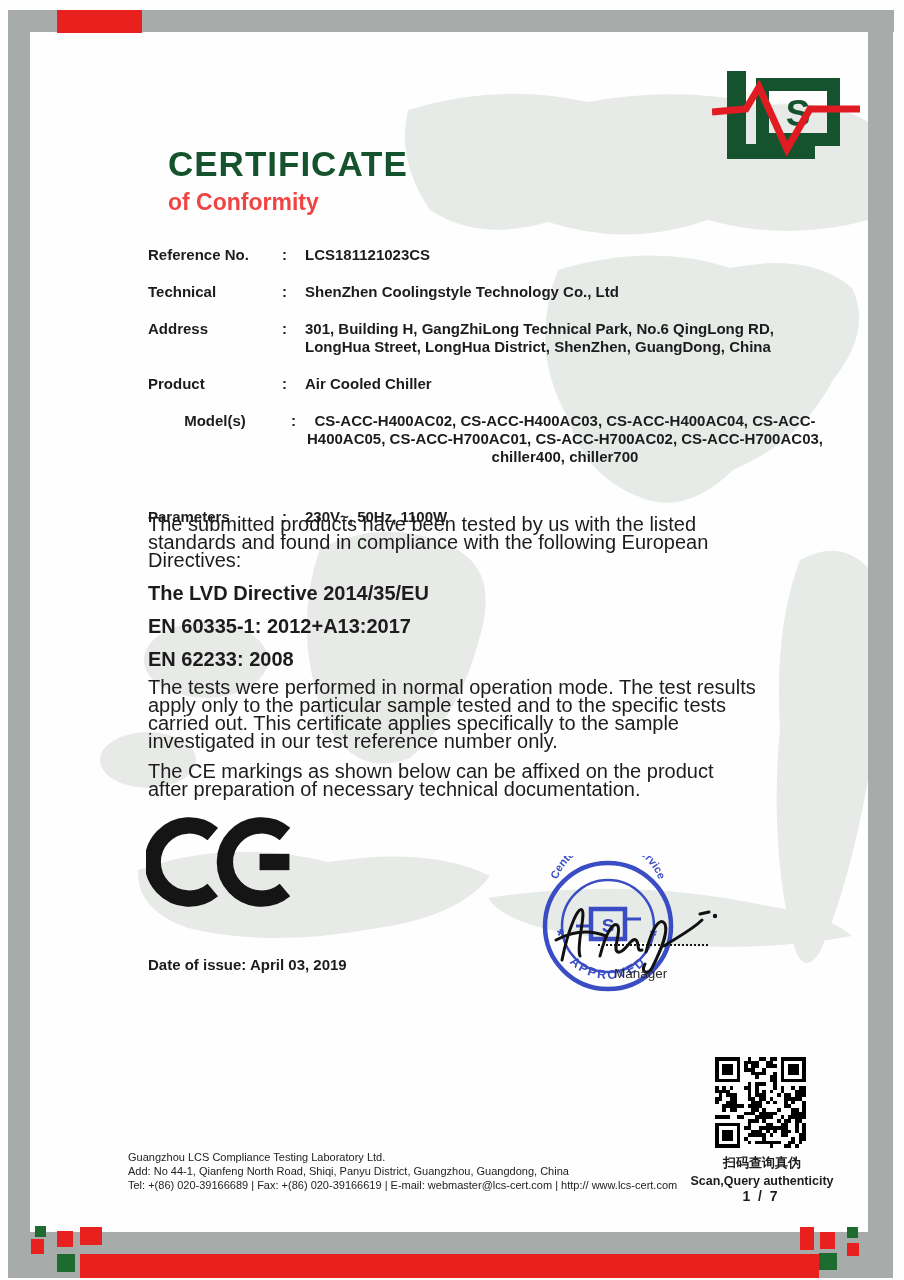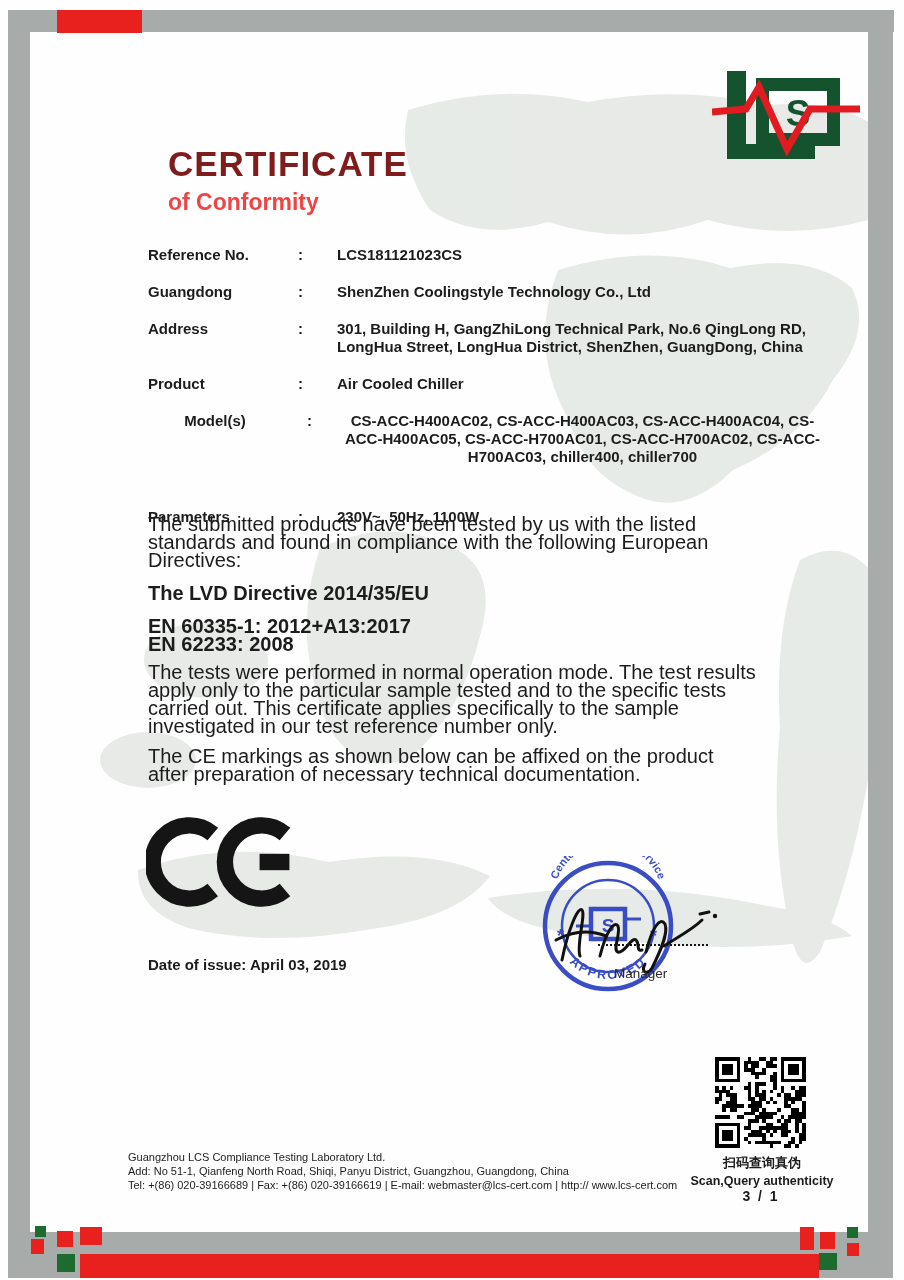--- a/index.html
+++ b/index.html
@@ -21,35 +21,35 @@
   .green { background:#1d6b2f; }
 
   
   .map { position:absolute; left:28px; top:70px; }
 
   
   .logo { position:absolute; left:712px; top:64px; }
 
   
   .title-block { position:absolute; left:168px; top:144px; }
-  .title-main { font-size:35px; font-weight:bold; letter-spacing:1px; color:#7f1d1d; }
+  .title-main { font-size:35px; font-weight:bold; letter-spacing:1px; color:#14532d; }
   .title-sub  { font-size:23px; font-weight:bold; margin-top:5px; color:#ef4444; }
 
   
   .fields { position:absolute; left:148px; top:246px; width:680px; }
-  .row { display:flex; margin-bottom:19px;gap:16px; }
+  .row { display:flex; margin-bottom:19px; }
   .row-models { margin-bottom:42px;text-align:center; }
   .lbl { flex:none; width:134px; font-weight:bold; font-size:15px; line-height:18px; }
   .col { flex:none; width:23px;  font-weight:bold; font-size:15px; line-height:18px; }
   .val { width:520px; font-weight:bold; font-size:15px; line-height:18px; }
 
   
   .paras { position:absolute; left:148px; top:515px; width:608px; font-size:20px; line-height:18px; }
   .paras p { margin-bottom:15px; }
-  .paras .b { font-weight:bold; }
+  .paras .b { font-weight:bold;margin-top:15px; }
   .paras .standards { margin-bottom:10px; }
   .paras .tight { margin-bottom:12px; }
 
   
   .ce { position:absolute; left:146px; top:812px; }
   .date-issue { position:absolute; left:148px; top:956px; font-size:15px; font-weight:bold; }
   .stamp { position:absolute; left:540px; top:856px; opacity:.92; }
   .signature { position:absolute; left:548px; top:888px; }
   .sign-line { position:absolute; left:598px; top:944px; width:110px; border-bottom:2px dotted #161616; }
   .manager { position:absolute; left:614px; top:966px; font-size:13.5px; color:#2a2a2a; }
@@ -101,21 +101,21 @@
     <div class="title-sub">of Conformity</div>
   </div>
 
   <div class="fields">
     <div class="row">
       <div class="lbl">Reference No.</div>
       <div class="col">:</div>
       <div class="val">LCS181121023CS</div>
     </div>
     <div class="row">
-      <div class="lbl">Guangdong</div>
+      <div class="lbl">Technical</div>
       <div class="col">:</div>
       <div class="val">ShenZhen Coolingstyle Technology Co., Ltd</div>
     </div>
     <div class="row">
       <div class="lbl">Address</div>
       <div class="col">:</div>
       <div class="val">301, Building H, GangZhiLong Technical Park, No.6 QingLong RD, LongHua Street, LongHua District, ShenZhen, GuangDong, China</div>
     </div>
     <div class="row">
       <div class="lbl">Product</div>
@@ -424,24 +424,24 @@
       <rect x="1" y="19" width="5" height="5" fill="#fff"></rect>
       <rect x="2" y="20" width="3" height="3" fill="#000"></rect>
     </svg>
   <div class="qr-caption">
     <div class="cn">扫码查询真伪</div>
     <div class="en">Scan,Query authenticity</div>
   </div>
 
   <div class="footer-text">
     <div>Guangzhou LCS Compliance Testing Laboratory Ltd.</div>
-    <div>Add: No 51-1, Qianfeng North Road, Shiqi, Panyu District, Guangzhou, Guangdong, China</div>
+    <div>Add: No 44-1, Qianfeng North Road, Shiqi, Panyu District, Guangzhou, Guangdong, China</div>
     <div>Tel: +(86) 020-39166689  |  Fax: +(86) 020-39166619  |  E-mail: webmaster@lcs-cert.com  |  http:// www.lcs-cert.com</div>
   </div>
-  <div class="page-num">3 / 1</div>
+  <div class="page-num">1 / 7</div>
 
   <div class="sq green" style="left:35px;top:1226px;width:11px;height:11px;"></div>
   <div class="sq red" style="left:31px;top:1239px;width:13px;height:15px;"></div>
   <div class="sq red" style="left:57px;top:1231px;width:16px;height:16px;"></div>
   <div class="sq red" style="left:80px;top:1227px;width:22px;height:18px;"></div>
   <div class="sq green" style="left:57px;top:1254px;width:18px;height:18px;"></div>
   <div class="sq red" style="left:80px;top:1254px;width:739px;height:24px;"></div>
   <div class="sq red" style="left:800px;top:1227px;width:14px;height:23px;"></div>
   <div class="sq red" style="left:820px;top:1232px;width:15px;height:17px;"></div>
   <div class="sq green" style="left:847px;top:1227px;width:11px;height:11px;"></div>

